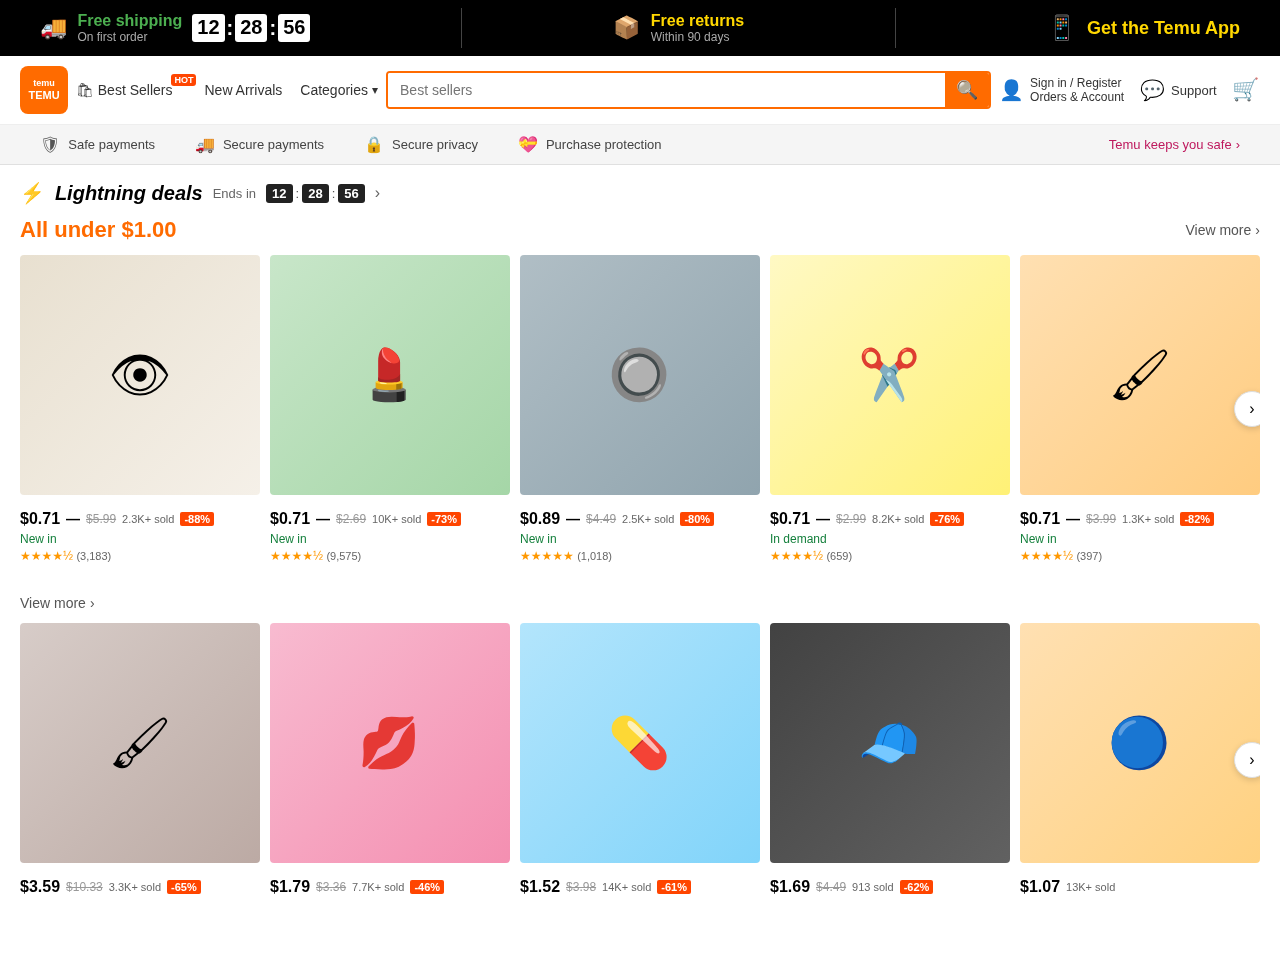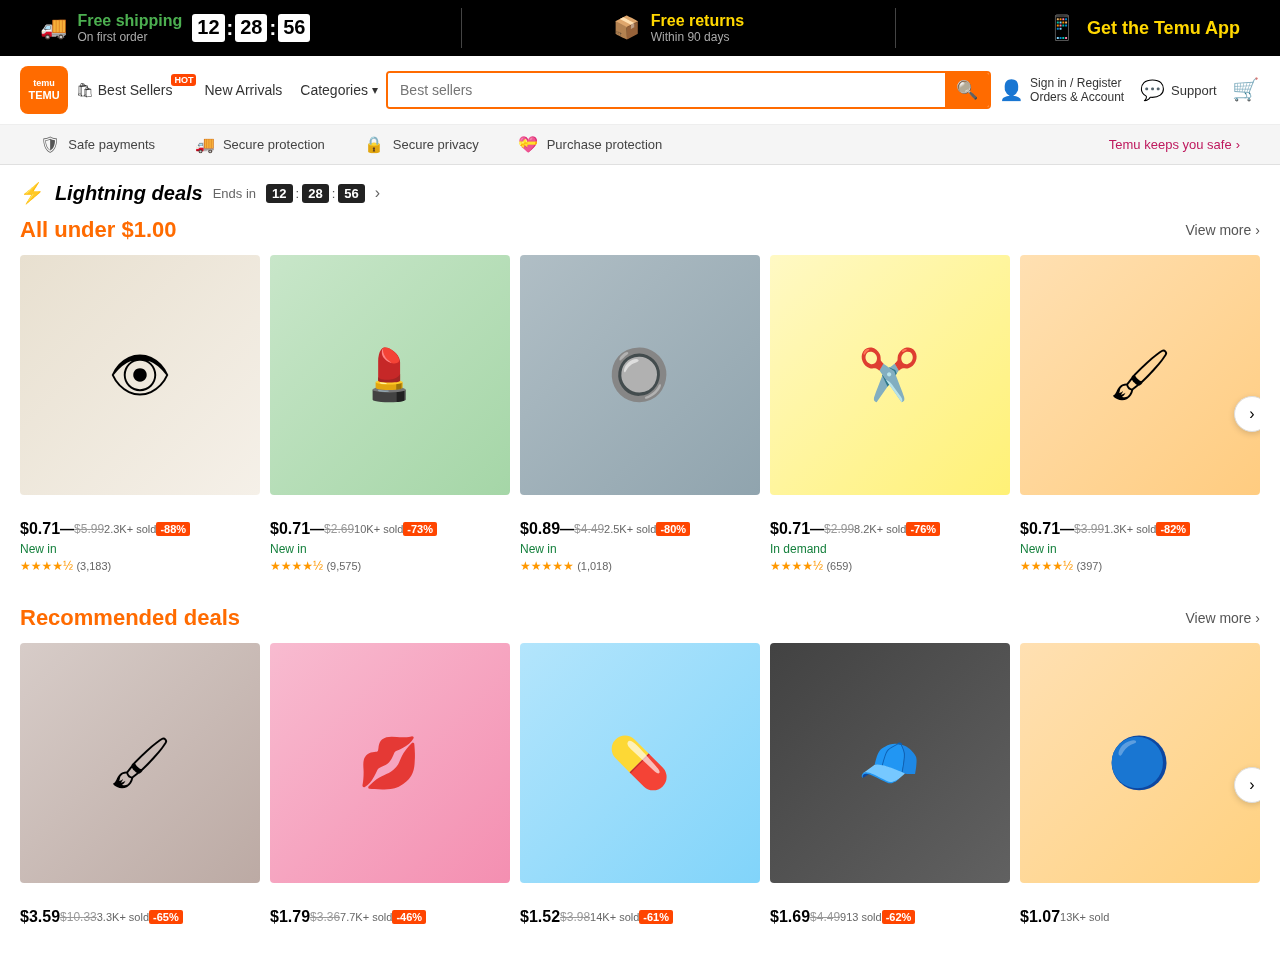--- a/index.html
+++ b/index.html
@@ -245,21 +245,22 @@
     .img-brush { background: linear-gradient(135deg, #ffe0b2, #ffcc80); }
     .img-makeupbrush { background: linear-gradient(135deg, #d7ccc8, #bcaaa4); }
     .img-lipgloss { background: linear-gradient(135deg, #f8bbd0, #f48fb1); }
     .img-vaseline { background: linear-gradient(135deg, #b3e5fc, #81d4fa); }
     .img-cap { background: linear-gradient(135deg, #424242, #616161); }
     .img-foundbrush { background: linear-gradient(135deg, #ffe0b2, #ffd180); }
 
     .product-price-row {
       display: flex;
       align-items: center;
-      margin-top: 25px;
+      gap: 6px;
+      margin-top: 15px;
       flex-wrap: wrap;
     }
     .price { font-size: 16px; font-weight: bold; color: #000; }
     .orig-price { font-size: 12px; color: #999; text-decoration: line-through; }
     .sold-info { font-size: 11px; color: #666; }
     .discount-badge {
       background: #ff4500;
       color: #fff;
       font-size: 11px;
       padding: 1px 4px;
@@ -375,21 +376,21 @@
   </div>
 </div>
 
 <div class="trust-bar">
   <div class="trust-item">
     <span class="ticon">🛡</span>
     <span>Safe payments</span>
   </div>
   <div class="trust-item">
     <span class="ticon">🚚</span>
-    <span>Secure protection</span>
+    <span>Secure payments</span>
   </div>
   <div class="trust-item">
     <span class="ticon">🔒</span>
     <span>Secure privacy</span>
   </div>
   <div class="trust-item">
     <span class="ticon">💝</span>
     <span>Purchase protection</span>
   </div>
   <div class="trust-more">
@@ -507,21 +508,20 @@
     <div class="product-status">New in</div>
     <div class="stars">
       ★★★★½ <span class="star-count">(397)</span>
     </div>
   </div>
       <button class="carousel-btn">›</button>
   </div>
 
   <div class="recommended-section">
     <div class="sub-header">
-      <span class="under-title">Recommended deals</span>
       <div class="view-more">
         <span>View more</span>
         <span>›</span>
       </div>
     </div>
     <div class="product-grid" id="recommended-grid">
       <div class="product-card">
     <div class="product-img img-makeupbrush">
       <span style="font-size:50px;">🖌</span>
     </div>

